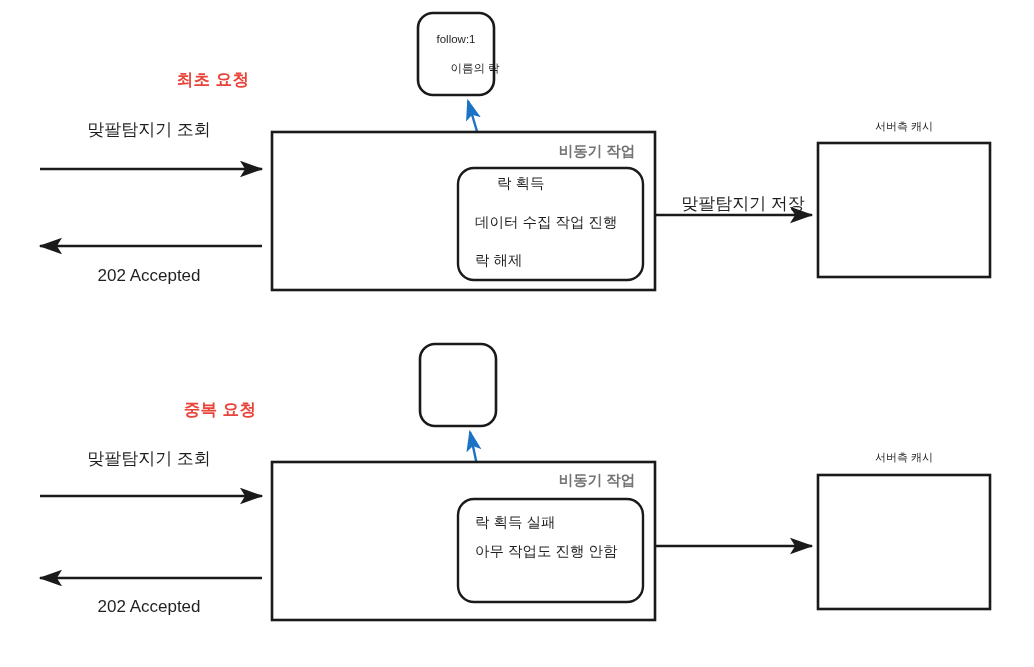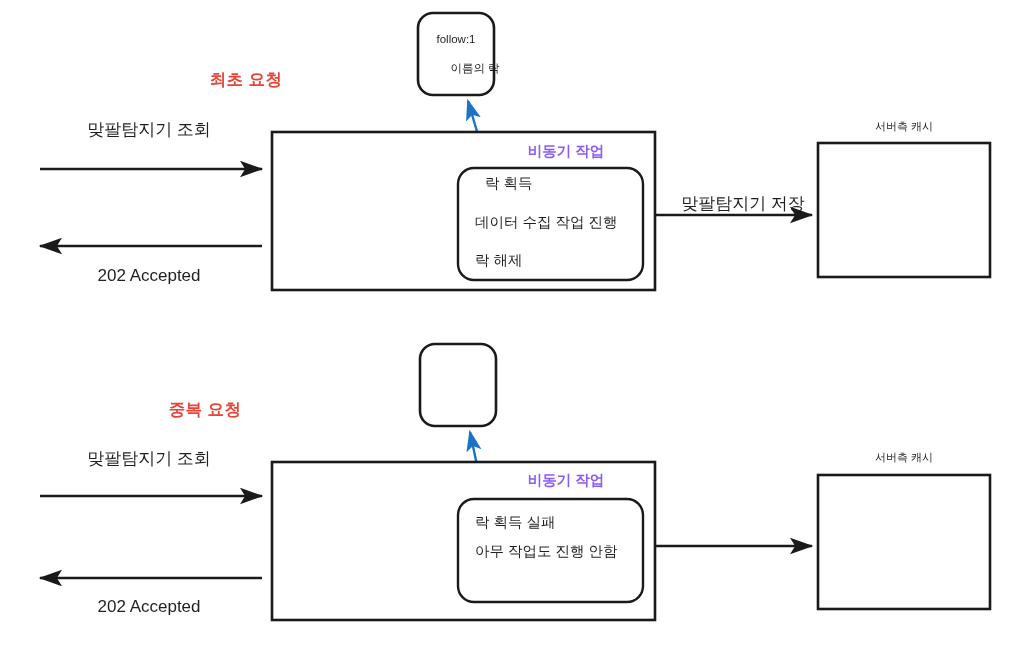--- a/index.html
+++ b/index.html
@@ -37,23 +37,24 @@
     color: #e8443a;
     font-size: 16.5px;
     font-weight: bold;
     letter-spacing: 0.4px;
   }
   .lbl-flow {
     color: #1f1f1f;
     font-size: 17px;
   }
   .lbl-async {
-    color: #8b5cf6;
+    color: #737373;
     font-size: 14.5px;
     font-weight: bold;
+    margin-left: 31px;
   }
   .lbl-cache {
     color: #1f1f1f;
     font-size: 11px;
   }
   .lbl-inner {
     color: #1f1f1f;
     font-size: 14.5px;
   }
   .lbl-lock {
@@ -111,37 +112,37 @@
     <line x1="262" y1="578" x2="40" y2="578" stroke="#1a1a1a" stroke-width="2.6" marker-end="url(#arrow-black-left)"></line>
 
     <line x1="655" y1="546" x2="812" y2="546" stroke="#1a1a1a" stroke-width="2.6" marker-end="url(#arrow-black)"></line>
 
     <rect x="818" y="475" width="172" height="134" fill="#ffffff" stroke="#1a1a1a" stroke-width="2.6"></rect>
   </svg>
 
   <div class="lbl lbl-lock centered" style="left:456px; top:33px;">follow:1</div>
   <div class="lbl lbl-lock centered" style="left:456px; top:62px;margin-left:19px;">이름의 락</div>
 
-  <div class="lbl lbl-section centered" style="left:213px; top:70px;margin-left:33px;">최초 요청</div>
+  <div class="lbl lbl-section centered" style="left:213px; top:70px;">최초 요청</div>
 
   <div class="lbl lbl-flow centered" style="left:149px; top:121px;">맞팔탐지기 조회</div>
 
   <div class="lbl lbl-flow centered" style="left:149px; top:267px;">202 Accepted</div>
 
   <div class="lbl lbl-async centered" style="left:566px; top:144px;">비동기 작업</div>
 
-  <div class="lbl lbl-inner" style="left:485px; top:176px;">락 획득</div>
+  <div class="lbl lbl-inner" style="left:497px; top:176px;">락 획득</div>
   <div class="lbl lbl-inner" style="left:475px; top:215px;">데이터 수집 작업 진행</div>
   <div class="lbl lbl-inner" style="left:475px; top:253px;">락 해제</div>
 
   <div class="lbl lbl-flow centered" style="left:743px; top:195px;">맞팔탐지기 저장</div>
 
   <div class="lbl lbl-cache centered" style="left:904px; top:120px;">서버측 캐시</div>
 
-  <div class="lbl lbl-section centered" style="left:205px; top:400px;">중복 요청</div>
+  <div class="lbl lbl-section centered" style="left:220px; top:400px;">중복 요청</div>
 
   <div class="lbl lbl-flow centered" style="left:149px; top:450px;">맞팔탐지기 조회</div>
 
   <div class="lbl lbl-flow centered" style="left:149px; top:598px;">202 Accepted</div>
 
   <div class="lbl lbl-async centered" style="left:566px; top:473px;">비동기 작업</div>
 
   <div class="lbl lbl-inner" style="left:475px; top:515px;">락 획득 실패</div>
   <div class="lbl lbl-inner" style="left:475px; top:544px;">아무 작업도 진행 안함</div>
 

